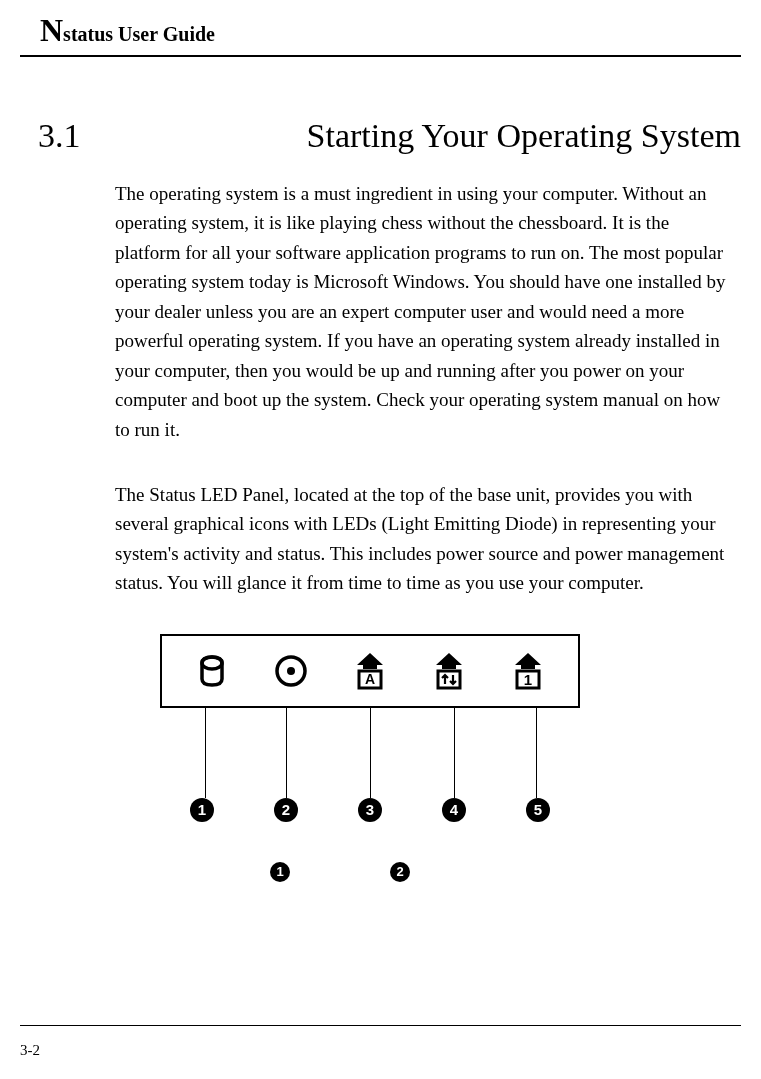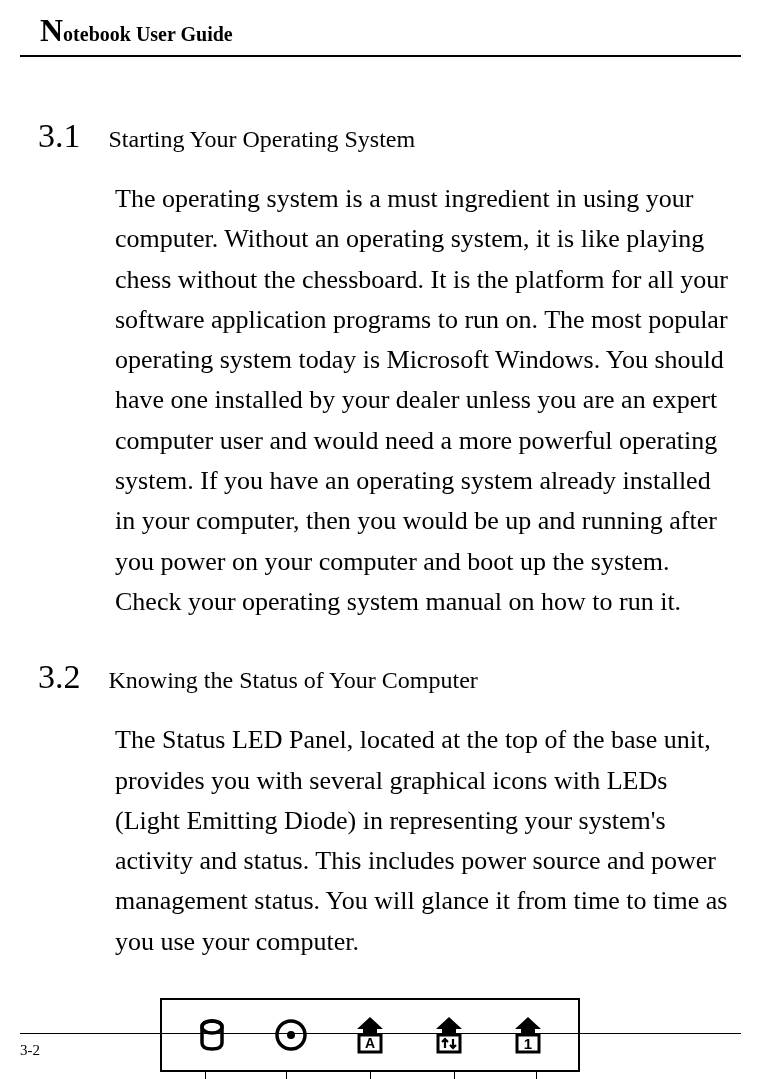--- a/index.html
+++ b/index.html
@@ -36,30 +36,31 @@
     }
     .section-heading {
       font-family: Georgia, serif;
       font-size: 34px;
       font-weight: normal;
       display: flex;
       align-items: baseline;
       gap: 28px;
       margin-bottom: 24px;
       padding-left: 18px;
+      justify-content: space-between;
     }
     .section-number {
       font-size: 34px;
     }
     .section-title {
-      font-size: 24px;
+      font-size: 34px;
     }
     .body-text {
       font-family: Georgia, serif;
-      font-size: 26px;
+      font-size: 19px;
       line-height: 1.55;
       margin-left: 95px;
       margin-right: 10px;
       margin-bottom: 36px;
     }
     .figure-container {
       margin-left: 140px;
       margin-right: 60px;
       margin-top: 20px;
       margin-bottom: 40px;
@@ -138,46 +139,42 @@
       font-weight: bold;
       font-family: Arial, sans-serif;
       flex-shrink: 0;
     }
     .footer {
       position: absolute;
       bottom: 20px;
       left: 20px;
       right: 20px;
       border-top: 1px solid #000;
-      padding-top: 8px;
+      padding-top: 16px;
       font-size: 15px;
       font-family: Georgia, serif;
     }
   </style>
 </head>
 <body>
 
 <div class="header">
   <div class="header-title">
-    <span class="big-n">N</span><span>otebook User Guide</span>
+    <span class="big-n">N</span><span>status User Guide</span>
   </div>
 </div>
 
 <div class="content">
 
   <div class="section-heading">
     <span class="section-number">3.1</span>
     <span class="section-title">Starting Your Operating System</span>
   </div>
   <p class="body-text">The operating system is a must ingredient in using your computer. Without an operating system, it is like playing chess without the chessboard. It is the platform for all your software application programs to run on. The most popular operating system today is Microsoft Windows. You should have one installed by your dealer unless you are an expert computer user and would need a more powerful operating system. If you have an operating system already installed in your computer, then you would be up and running after you power on your computer and boot up the system. Check your operating system manual on how to run it.</p>
 
-  <div class="section-heading">
-    <span class="section-number">3.2</span>
-    <span class="section-title">Knowing the Status of Your Computer</span>
-  </div>
   <p class="body-text">The Status LED Panel, located at the top of the base unit, provides you with several graphical icons with LEDs (Light Emitting Diode) in representing your system's activity and status. This includes power source and power management status. You will glance it from time to time as you use your computer.</p>
 
   <div class="figure-container">
     <div class="led-panel">
       <div class="icon-cell">
         <svg width="36" height="36" viewBox="0 0 36 36">
           <path d="M 8 10 Q 8 4 18 4 Q 28 4 28 10 L 28 26 Q 28 32 18 32 Q 8 32 8 26 Z" fill="none" stroke="#000" stroke-width="3.5"></path>
           <ellipse cx="18" cy="10" rx="10" ry="6" fill="none" stroke="#000" stroke-width="3.5"></ellipse>
         </svg>
       </div>

